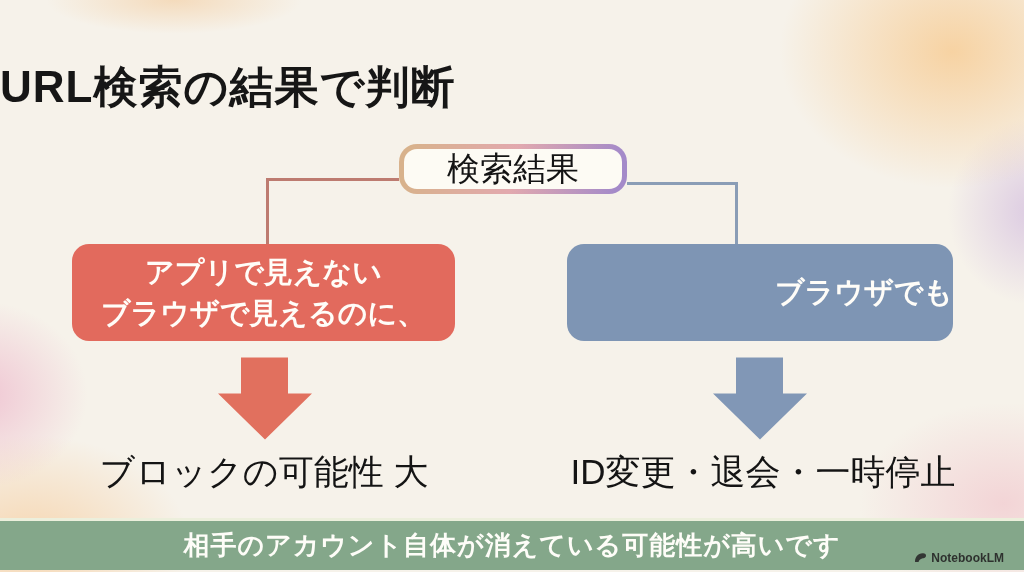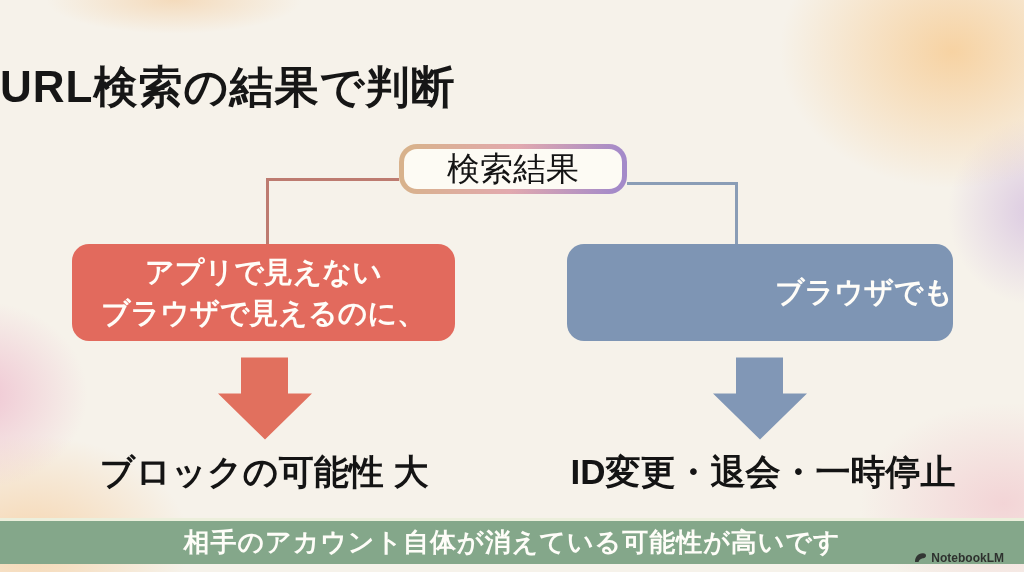--- a/index.html
+++ b/index.html
@@ -73,30 +73,30 @@
   .branch-right { left: 567px; width: 386px; background: #7e95b4; align-items: flex-end; }
   .arrow { position: absolute; top: 357px; width: 94px; height: 83px; }
   .arrow-left  { left: 218px; }
   .arrow-right { left: 713px; }
   .result {
     position: absolute;
     top: 449px;
     width: 386px;
     text-align: center;
     font-size: 35px;
-    font-weight: 700;
+    font-weight: 400;
     color: #141414;
     white-space: nowrap;
   }
   .result-left  { left: 71px; }
   .result-right { left: 570px; }
   .footer-bar {
     position: absolute;
     left: 0; top: 518px;
-    width: 1024px; height: 46px;
+    width: 1024px; height: 52px;
     box-sizing: border-box;
     background: #84a78a;
     border-top: 3px solid #ecefdc;
     display: flex;
     align-items: center;
     justify-content: center;
     color: #fefdf8;
     font-weight: 700;
     font-size: 26px;
     letter-spacing: 1px;

